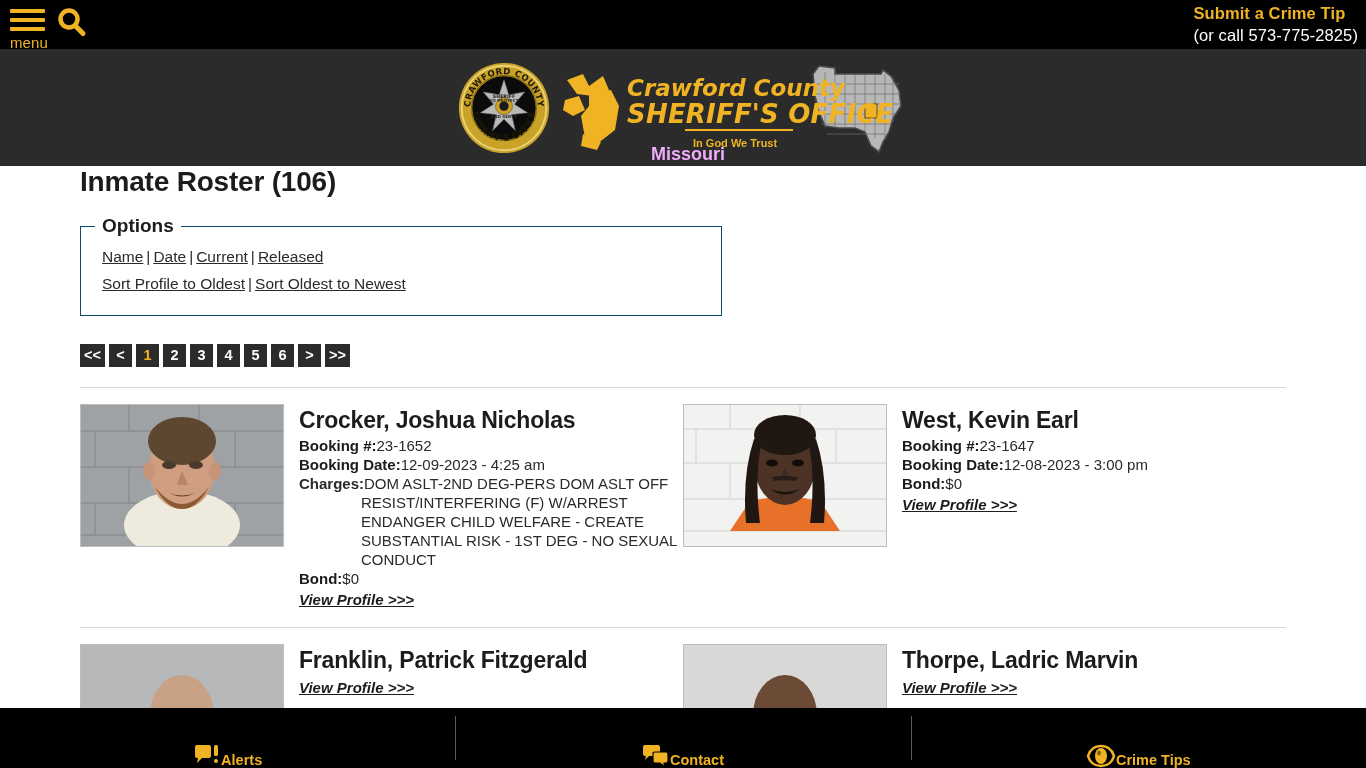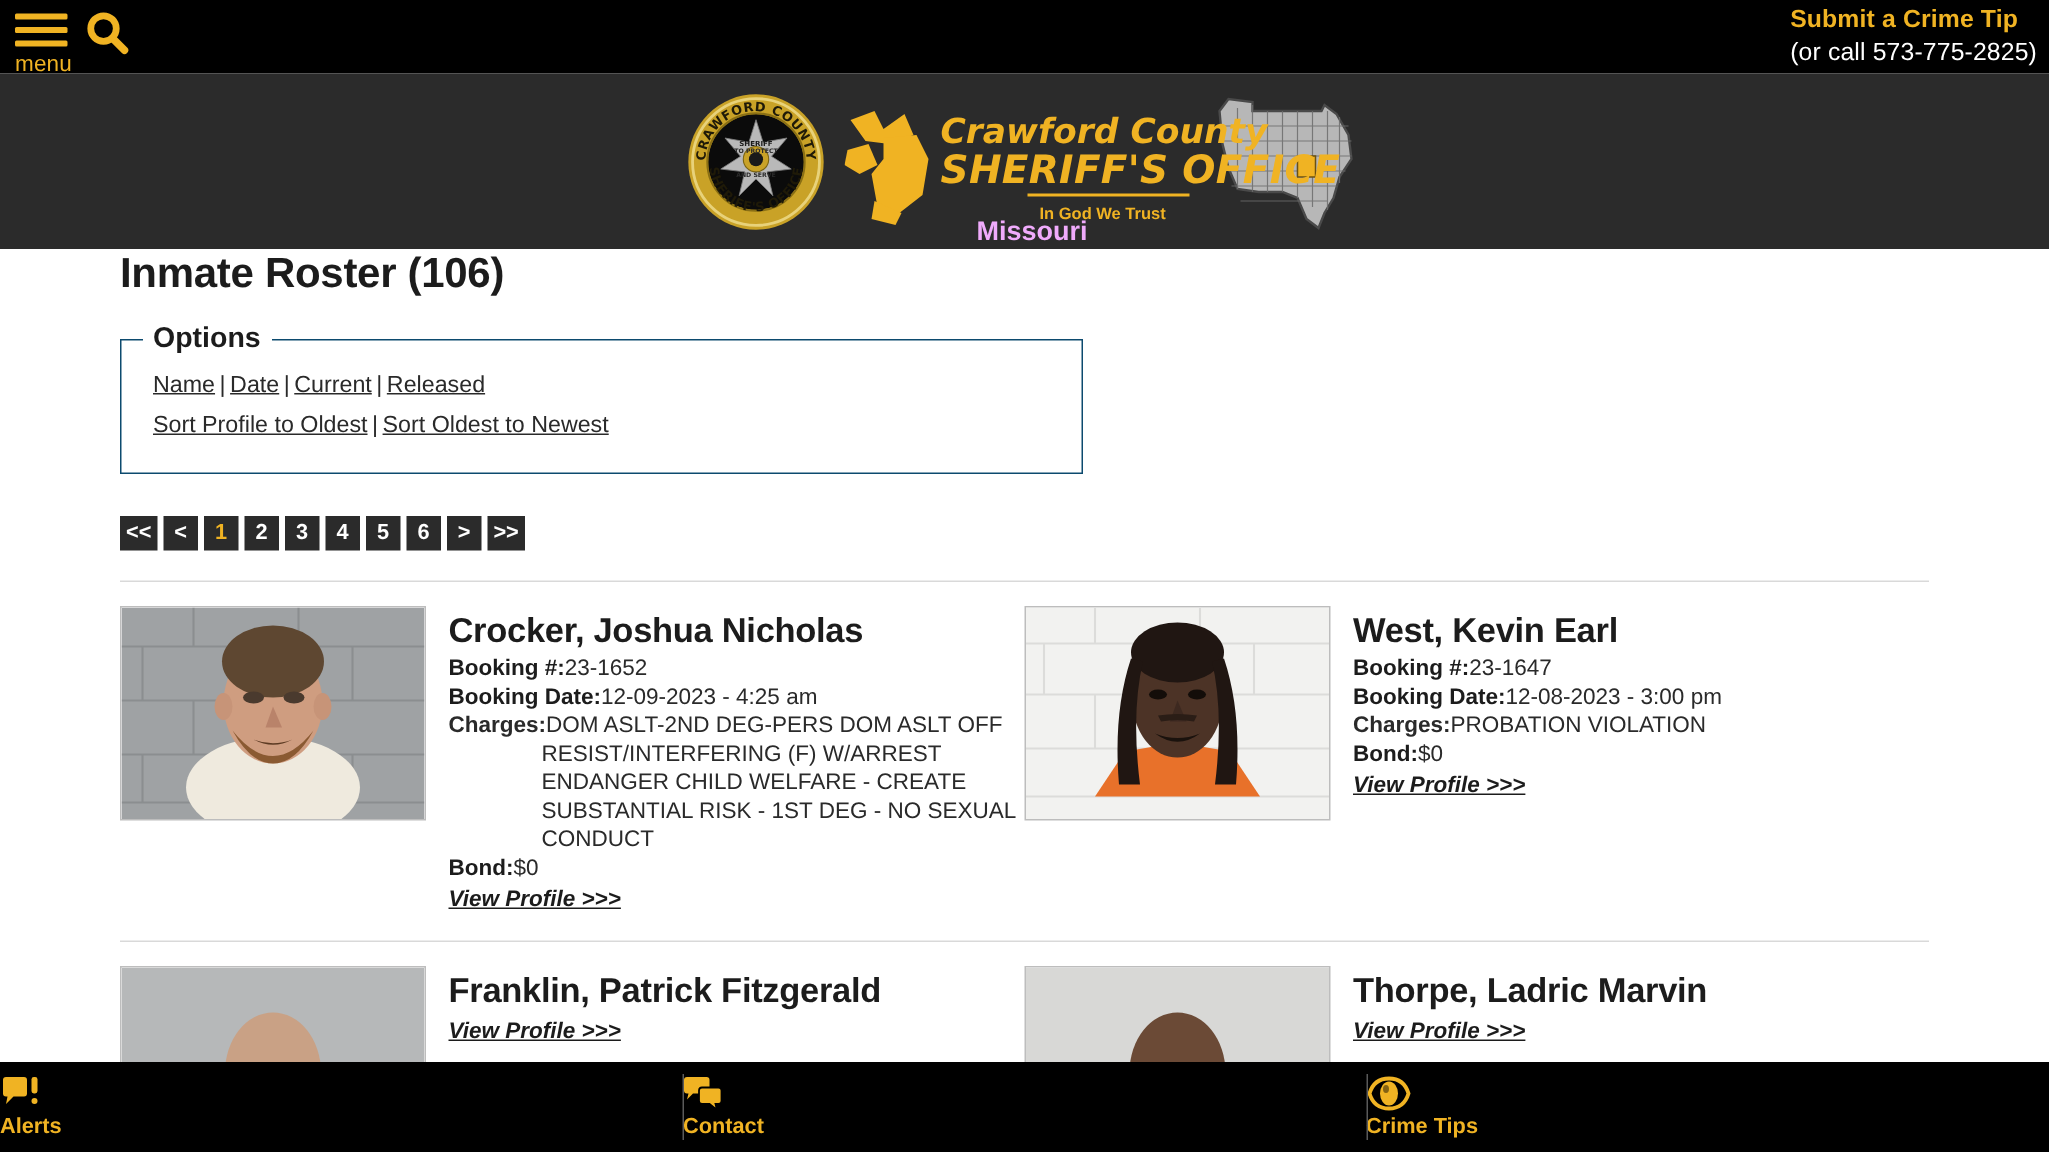--- a/index.html
+++ b/index.html
@@ -230,22 +230,22 @@
     position: fixed;
     left: 0; bottom: 0;
     width: 1366px;
     height: 60px;
     background: #000000;
     display: flex;
   }
   .fitem {
     flex: 1 1 0;
     display: flex;
-    flex-direction: column;
-    align-items: flex-start;
+    flex-direction: row;
+    align-items: flex-end;
     justify-content: center;
     color: #f0b323;
     cursor: pointer;
     position: relative;
   }
   .fitem + .fitem::before {
     content: "";
     position: absolute;
     left: 0; top: 8px; bottom: 8px;
     width: 1px;
@@ -417,21 +417,20 @@
             <ellipse cx="114" cy="58" rx="6" ry="3.4" fill="#130d09"></ellipse>
             <path d="M101 62 L96 76 L107 76 Z" fill="#3d2920"></path>
             <path d="M86 84 Q101 90 116 84 Q101 95 86 84 Z" fill="#1a120d"></path>
             <path d="M88 72 Q101 70 114 72 L112 76 Q101 74 90 76 Z" fill="#2a1d16"></path>
           </svg>
         </div>
         <div class="info">
           <h2 class="inmate-name">West, Kevin Earl</h2>
           <div class="fld"><b>Booking #:</b><span>23-1647</span></div>
           <div class="fld"><b>Booking Date:</b><span>12-08-2023 - 3:00 pm</span></div>
-          <div class="charges"><b>Charges:</b><span>PROBATION VIOLATION</span></div>
           <div class="fld"><b>Bond:</b><span>$0</span></div>
           <a href="#" class="view-profile">View Profile &gt;&gt;&gt;</a>
         </div>
       </div>
     </div>
 
     <hr class="hr">
 
     <div class="row">
       <div class="cell">

